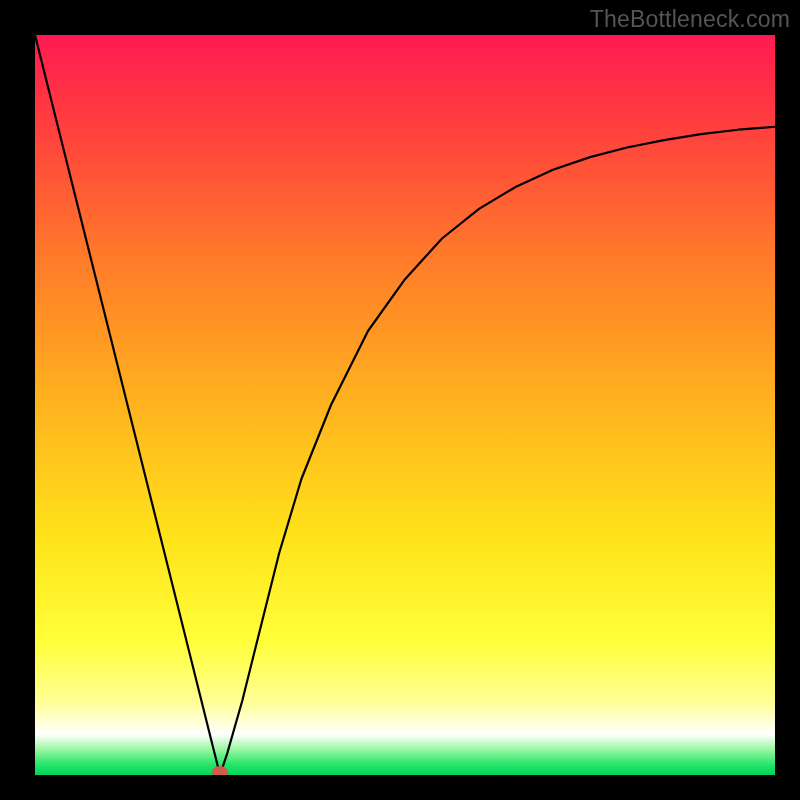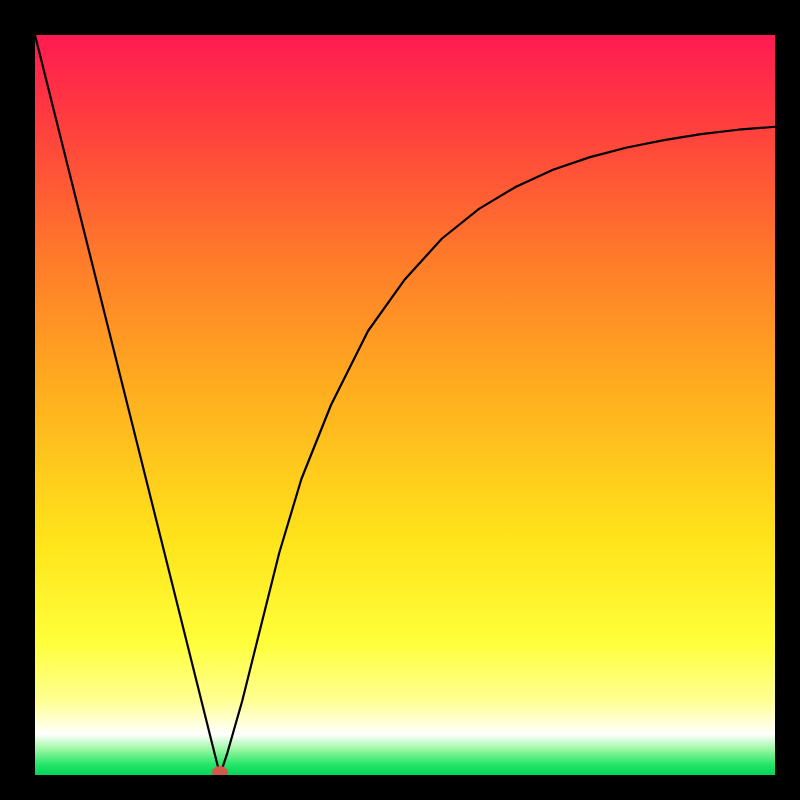--- a/index.html
+++ b/index.html
@@ -34,20 +34,21 @@
     font-weight: 500;
     letter-spacing: 0.2px;
     user-select: none;
   }
   svg { display: block; }
 </style>
 </head>
 <body>
 
 <div class="outer">
+  <div class="watermark">TheBottleneck.com</div>
   <div class="plot">
     <svg id="chart-svg" width="740" height="740" viewBox="0 0 740 740">
       <defs>
         <linearGradient id="bg-grad" x1="0" y1="0" x2="0" y2="1">
             <stop offset="0%" stop-color="#ff1a52"></stop>
             <stop offset="12%" stop-color="#ff3e3e"></stop>
             <stop offset="30%" stop-color="#ff7a2a"></stop>
             <stop offset="48%" stop-color="#ffae1f"></stop>
             <stop offset="68%" stop-color="#ffe31a"></stop>
             <stop offset="82%" stop-color="#ffff3a"></stop>

